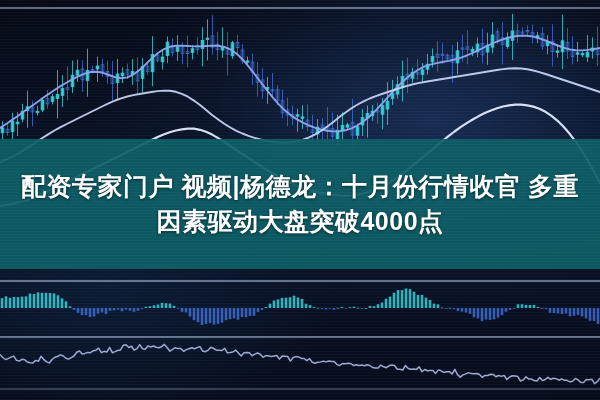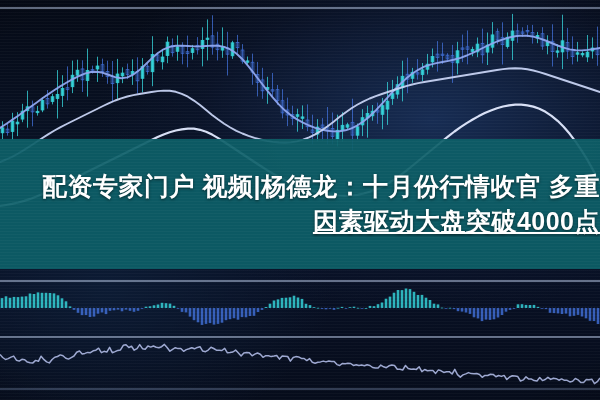--- a/index.html
+++ b/index.html
@@ -22,36 +22,36 @@
   #teal-band{
     position:absolute;left:0;width:600px;
     background:#0d5f67;
     mix-blend-mode:normal;
     opacity:.93;
   }
   
   #title-block{
     position:absolute;left:0;width:600px;
     display:flex;flex-direction:column;
-    align-items:flex-end;justify-content:center;
+    align-items:center;justify-content:center;
     gap:6px;
     z-index:40;
     pointer-events:none;
   }
   .title-line{
     color:#ffffff;
     font-size:25px;
     font-weight:bold;
     letter-spacing:.5px;
     white-space:nowrap;
     text-shadow:0 1px 3px rgba(0,0,0,.55);
     line-height:1.18;
   }
   #title-line-1{font-size:25px;}
-  #title-line-2{font-size:25px;text-decoration:underline;}
+  #title-line-2{font-size:25px;}
   
   .sep{
     position:absolute;left:0;width:600px;height:2px;
     background:linear-gradient(180deg,rgba(200,215,240,.18),rgba(186,202,232,.85),rgba(200,215,240,.18));
   }
   .sep.dim{background:linear-gradient(180deg,rgba(150,170,205,.10),rgba(150,172,210,.5),rgba(150,170,205,.10));}
   #vignette{
     background:radial-gradient(ellipse 700px 430px at 50% 50%, rgba(0,0,0,0) 55%, rgba(0,0,0,.45) 100%);
     pointer-events:none;
   }

